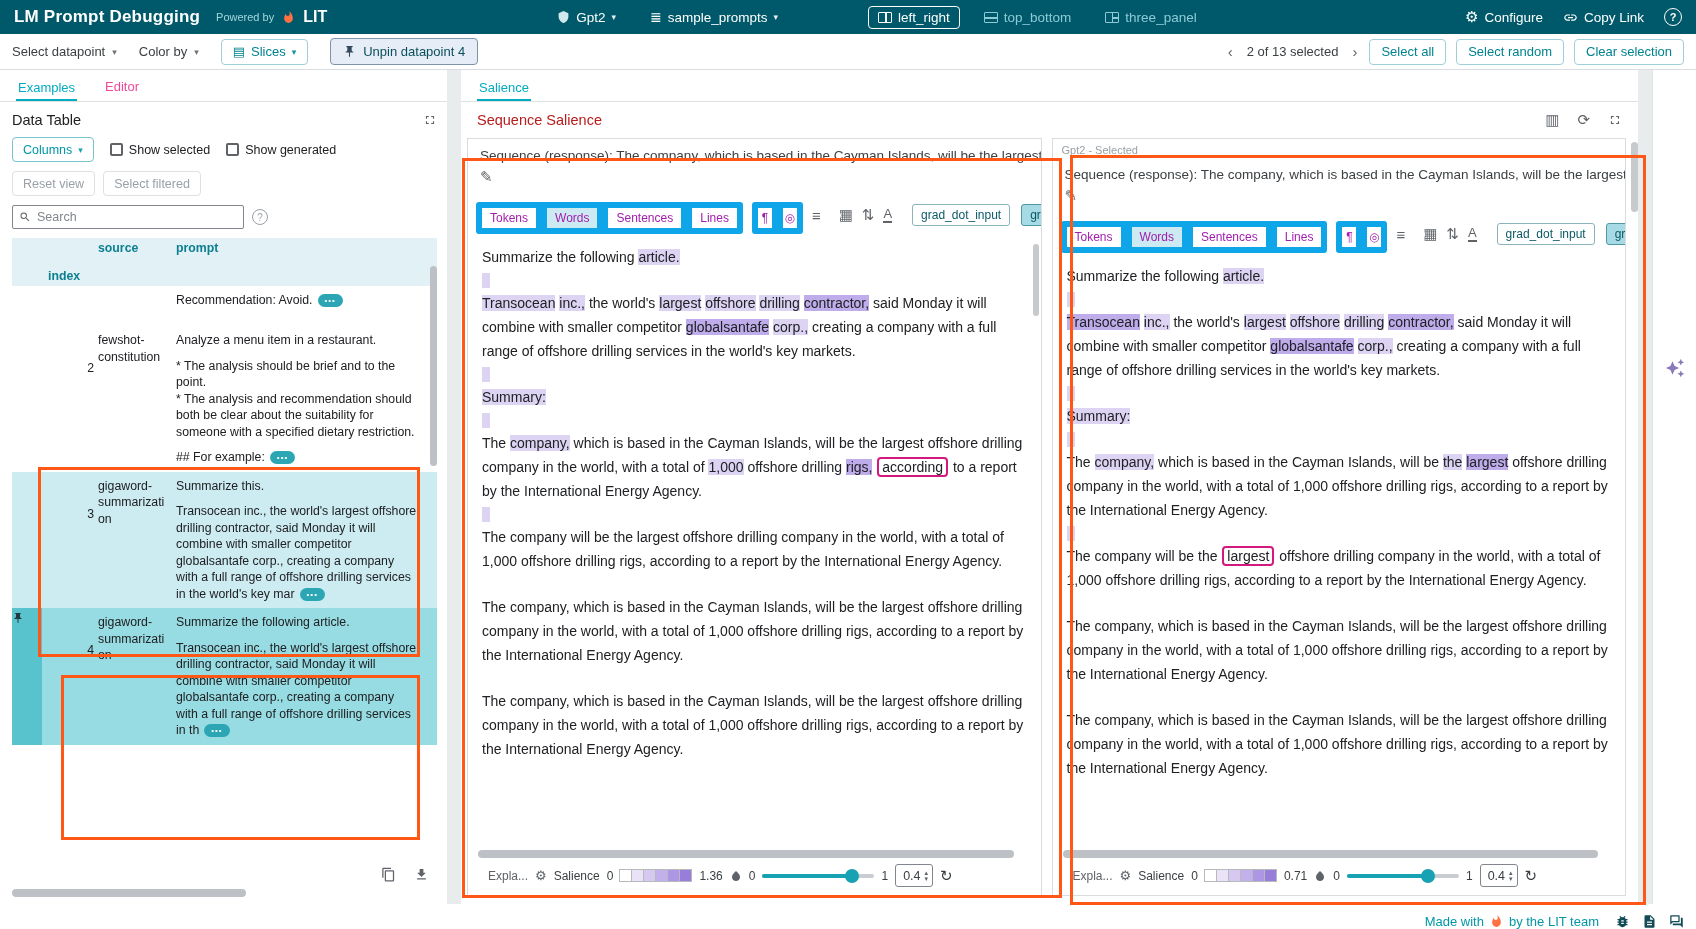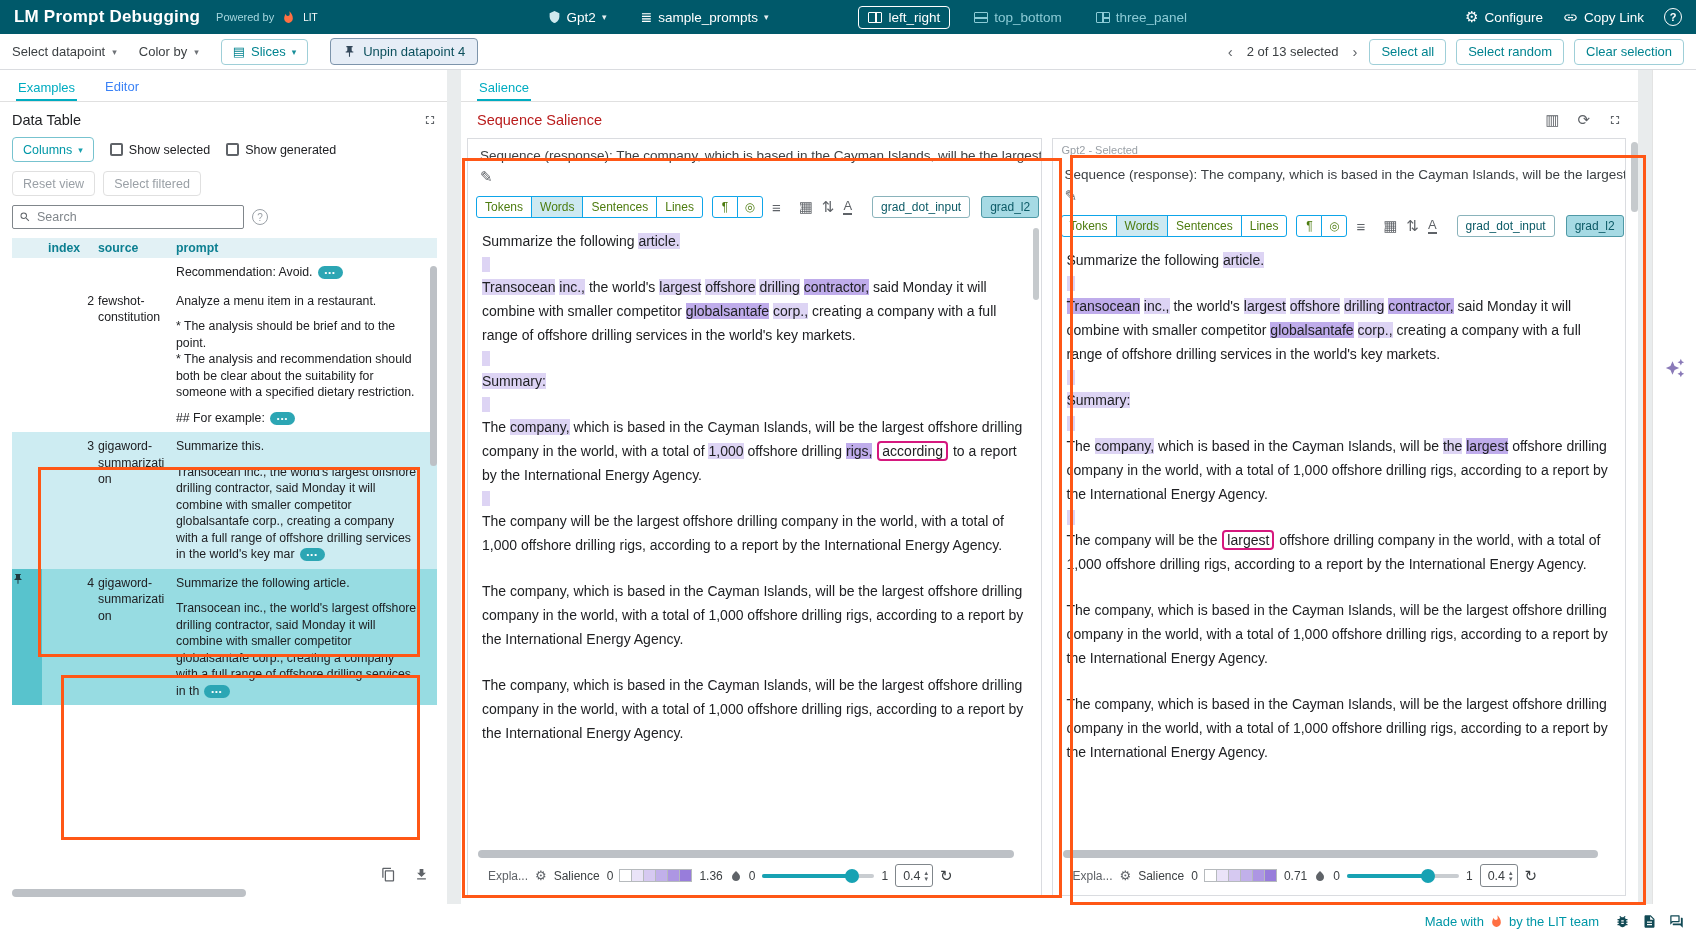--- a/index.html
+++ b/index.html
@@ -7,21 +7,21 @@
   body { font-family:"Liberation Sans", sans-serif; font-size:13px; color:#202124;
          background:#fff; overflow:hidden; position:relative; }
   .app { width:100%; height:100%; display:flex; flex-direction:column; }
 
   
   .topbar { height:34px; background:#00596a; color:#fff; display:flex; align-items:center;
             padding:0 14px; flex:0 0 auto; }
   .tb-left { display:flex; align-items:center; gap:8px; }
   .app-title { font-size:17px; font-weight:bold; letter-spacing:.2px; }
   .powered { font-size:11px; color:#a5d6de; margin-left:8px; }
-  .lit-label { font-size:10px; font-weight:normal; }
+  .lit-label { font-size:16px; font-weight:bold; }
   .tb-center { display:flex; align-items:center; gap:34px; margin-left:230px; }
   .tb-chip { display:flex; align-items:center; gap:6px; font-size:13.5px; cursor:pointer; }
   .caret { font-size:9px; opacity:.9; }
   .layouts { display:flex; align-items:center; gap:14px; margin-left:56px;justify-content:flex-end; }
   .layout-chip { display:flex; align-items:center; gap:6px; color:#8ccbd6; font-size:13.5px;
                  padding:3px 9px; border:1.5px solid transparent; border-radius:4px; }
   .layout-chip.sel { color:#fff; border-color:#fff; }
   .mini-ico { width:14px; height:11px; border:1.6px solid currentColor; border-radius:1px;
               position:relative; display:inline-block; }
   .mini-ico.lr::after { content:""; position:absolute; left:50%; top:0; bottom:0; width:1.6px; background:currentColor; }
@@ -52,21 +52,21 @@
   
   .main { flex:1; display:flex; background:#e9eced; gap:14px; min-height:0; }
   .module { background:#fff; display:flex; flex-direction:column; min-width:0; }
   .left-module { width:447px; flex:0 0 auto; }
   .right-area { flex:1; position:relative; background:#fff; display:flex; flex-direction:column; min-width:0; }
   .right-strip { width:44px; flex:0 0 auto; background:#fff; border-left:1px solid #e3e3e3;
                  display:flex; justify-content:center; align-items:flex-start; padding-top:288px; }
 
   .tabbar { height:32px; border-bottom:1px solid #e0e0e0; display:flex; align-items:flex-end;
             padding:0 16px; gap:26px; flex:0 0 auto; background:#fff; }
-  .tab { font-size:13px; color:#3b82f6; padding:6px 2px 7px; cursor:pointer; }
+  .tab { font-size:13px; color:#ec4899; padding:6px 2px 7px; cursor:pointer; }
   .tab.active { color:#00acc1; border-bottom:2.5px solid #00acc1; padding-bottom:4.5px; }
 
   
   .lm-body { flex:1; display:flex; flex-direction:column; padding:10px 10px 4px 12px; min-height:0; }
   .lm-titlerow { display:flex; justify-content:space-between; align-items:center; }
   .lm-title { font-size:14.5px; color:#202124; }
   .icon-gray { color:#5f6368; }
   .lm-row { display:flex; align-items:center; margin-top:9px; }
   .btn-outline { height:25px; padding:0 10px; border:1px solid #77c3cf; border-radius:4px;
                  background:#fff; color:#0097a7; font-size:12.5px; display:inline-flex;
@@ -78,21 +78,21 @@
                   background:#fff; color:#9aa0a6; font-size:12.5px; margin-right:8px; font-family:inherit; }
   .searchbox { width:232px; height:24px; border:1px solid #80868b; border-radius:2px;
                display:flex; align-items:center; gap:6px; padding:0 6px; color:#80868b; font-size:12.5px; }
   .qmark { width:16px; height:16px; border-radius:50%; border:1.5px solid #9aa0a6; color:#9aa0a6;
            font-size:10px; display:flex; align-items:center; justify-content:center; margin-left:8px; }
 
   .table { flex:1; margin-top:9px; position:relative; overflow:hidden; min-height:0; font-size:12.3px; }
   .thead { display:flex; background:#e2f1f5; color:#0c7f91; font-weight:bold; }
   .thead > div { padding:3px 0; }
   .cell.gutter { width:30px; flex:0 0 auto; }
-  .cell.idx { width:56px; flex:0 0 auto; padding-right:4px; }
+  .cell.idx { width:56px; flex:0 0 auto; padding-right:4px;margin-top:28px; }
   .cell.src { width:78px; flex:0 0 auto; padding-right:8px; overflow-wrap:anywhere; }
   .cell.prompt { flex:1; padding-right:18px; min-width:0; }
   .thead .idx { text-align:left; padding-left:6px; }
   .trow { display:flex; align-items:stretch; line-height:16.5px; cursor:pointer; }
   .trow > div { padding-top:6px; padding-bottom:6px; }
   .trow .idx { text-align:right; }
   .trow.selected { background:#cdecf2; }
   .trow.pinned { background:#97dce2; }
   .trow.pinned .gutter { background:#58c3cd; padding-top:4px; text-align:center; }
   .pline { min-height:16.5px; }
@@ -109,22 +109,22 @@
   .sal-header { height:36px; display:flex; align-items:center; padding:0 16px; justify-content:space-between; flex:0 0 auto; }
   .sal-title { font-size:14.5px; color:#b91c1c; }
   .sal-icons { display:flex; gap:18px; color:#5f6368; align-items:center; font-size:15px; }
   .panels { flex:1; display:flex; gap:10px; padding:0 12px 8px 6px; min-height:0; }
   .panel { flex:1; border:1px solid #dadce0; display:flex; flex-direction:column; min-width:0; background:#fff; }
   .p-head { height:19px; display:flex; align-items:center; gap:5px; padding:3px 9px 0; font-size:11px; color:#9aa0a6; }
   .p-seq { padding:9px 12px 2px; font-size:13.5px; color:#3c4043; white-space:nowrap; overflow:hidden; }
   .p-edit { padding:3px 12px; color:#5f6368; font-size:15px; }
   .p-toolbar { display:flex; align-items:center; gap:9px; padding:7px 8px 6px; flex:0 0 auto; white-space:nowrap; overflow:hidden; }
   .segs { display:flex; }
-  .seg { border:1px solid #0ea5e9; padding:3px 8px; font-size:12px; color:#4d7c0f; background:#fff;
-         margin-left:-1px; font-family:inherit; cursor:pointer; }
+  .seg { border:6px solid #0ea5e9; padding:3px 8px; font-size:12px; color:#a21caf; background:#fff;
+         margin-left:-1px; font-family:inherit; cursor:pointer;margin-top:6px; }
   .seg:first-child { margin-left:0; border-radius:3px 0 0 3px; }
   .seg:last-child { border-radius:0 3px 3px 0; }
   .seg.sel { background:#cde9f1; }
   .seg.mini { width:26px; text-align:center; padding:3px 0; }
   .tool-ico { color:#5f6368; font-size:15px; cursor:pointer; }
   .toggle { width:26px; height:13px; background:#343a40; border-radius:7px; position:relative;
             display:inline-block; cursor:pointer; }
   .toggle::after { content:""; position:absolute; left:2px; top:2px; width:9px; height:9px;
                    border-radius:50%; background:#fff; }
   .a-underline { font-size:13px; color:#5f6368; border-bottom:2px solid #5f6368; line-height:14px; cursor:pointer; }

